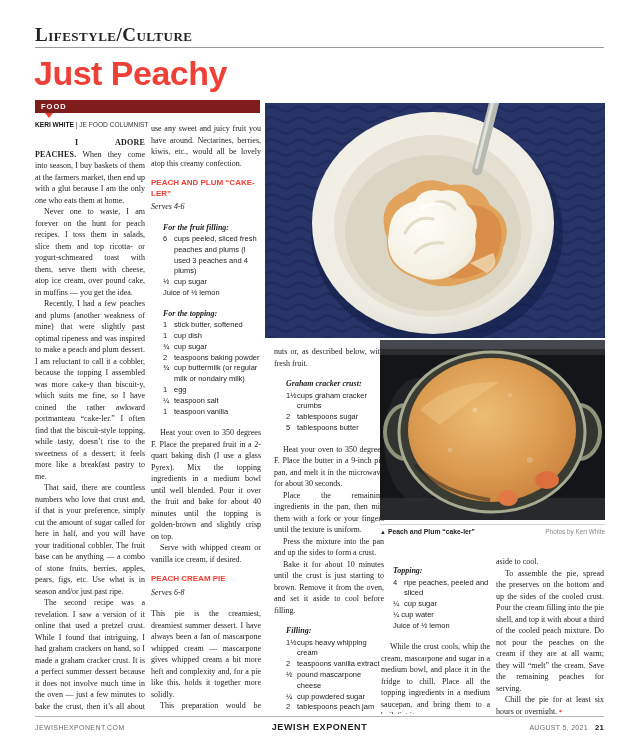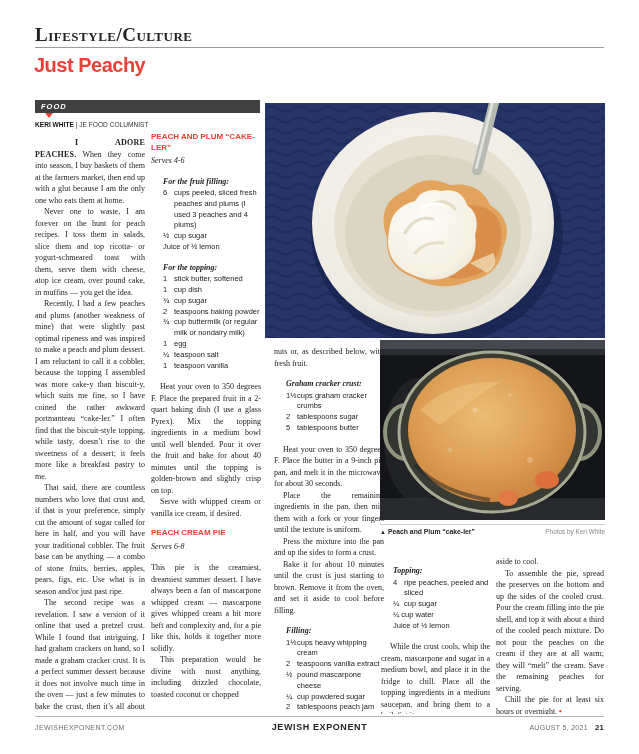--- a/index.html
+++ b/index.html
@@ -3,22 +3,22 @@
 <meta charset="utf-8">
 <style>
   html,body{margin:0;padding:0;background:#e9e9e9;}
   #page{position:relative;width:639px;height:754px;background:#ffffff;overflow:hidden;
         font-family:"Liberation Serif",serif;color:#1c1c1c;margin:0 auto;}
   
   #kicker{position:absolute;left:35px;top:24px;font-family:"Liberation Serif",serif;
           font-weight:bold;font-variant:small-caps;font-size:19px;letter-spacing:.5px;color:#232323;}
   #kicker-rule{position:absolute;left:35px;top:47px;width:569px;height:1px;background:#9a9a9a;}
   #headline{position:absolute;left:34px;top:54px;font-family:"Liberation Sans",sans-serif;
-            font-weight:bold;font-size:20px;color:#ee4036;letter-spacing:-.5px;}
-  #food-tag{position:absolute;left:35px;top:100px;width:225px;height:13px;background:#404040;font-style:italic;}
+            font-weight:bold;font-size:34px;color:#ee4036;letter-spacing:-.5px;}
+  #food-tag{position:absolute;left:35px;top:100px;width:225px;height:13px;background:#7f1d1d;}
   #food-tag span{display:block;color:#fff;font-family:"Liberation Sans",sans-serif;
             font-weight:bold;font-size:7.5px;letter-spacing:1px;padding:2px 0 0 6px;}
   #food-tag-pointer{position:absolute;left:45px;top:113px;width:0;height:0;
             border-left:4px solid transparent;border-right:4px solid transparent;border-top:5px solid #ee4036;}
   #byline{position:absolute;left:35px;top:121px;width:130px;font-family:"Liberation Sans",sans-serif;
           font-size:6.6px;color:#333;}
   #byline .nm{font-weight:bold;color:#111;}
   
   .col{position:absolute;width:110px;font-size:8px;line-height:11.5px;text-align:justify;overflow:hidden;}
   #col1{left:35px; top:137px;height:576px;}
@@ -79,20 +79,21 @@
   </div>
 
   <div id="col1" class="col">
       <div class="blk para"><span class="lead">I ADORE PEACHES.</span> When they come into season, I buy baskets of them at the farmers market, then end up with a glut because I am the only one who eats them at home.</div>
       <div class="blk para ind">Never one to waste, I am forever on the hunt for peach recipes. I toss them in salads, slice them and top ricotta- or yogurt-schmeared toast with them, serve them with cheese, atop ice cream, over pound cake, in muffins — you get the idea.</div>
       <div class="blk para ind">Recently, I had a few peaches and plums (another weakness of mine) that were slightly past optimal ripeness and was inspired to make a peach and plum dessert. I am reluctant to call it a cobbler, because the topping I assembled was more cake-y than biscuit-y, which suits me fine, so I have coined the rather awkward portmanteau “cake-ler.” I often find that the biscuit-style topping, while tasty, doesn’t rise to the sweetness of a dessert; it feels more like a breakfast pastry to me.</div>
       <div class="blk para ind">That said, there are countless numbers who love that crust and, if that is your preference, simply cut the amount of sugar called for here in half, and you will have your traditional cobbler. The fruit base can be anything — a combo of stone fruits, berries, apples, pears, figs, etc. Use what is in season and/or just past ripe.</div>
       <div class="blk para ind">The second recipe was a revelation. I saw a version of it online that used a pretzel crust. While I found that intriguing, I had graham crackers on hand, so I made a graham cracker crust. It is a perfect summer dessert because it does not involve much time in the oven — just a few minutes to bake the crust, then it’s all about the chill.</div>
     </div>
   <div id="col2" class="col">
+      <div class="blk para">use any sweet and juicy fruit you have around. Nectarines, berries, kiwis, etc., would all be lovely atop this creamy confection.</div>
       <div class="blk recipe-title">PEACH AND PLUM “CAKE-LER”</div>
       <div class="blk serves">Serves 4-6</div>
       <div class="blk subhead">For the fruit filling:</div>
       <div class="blk ing">
         <span class="num">6</span>
         <span class="itx">cups peeled, sliced fresh peaches and plums (I used 3 peaches and 4 plums)</span>
       </div>
       <div class="blk ing">
         <span class="num">½</span>
         <span class="itx">cup sugar</span>

